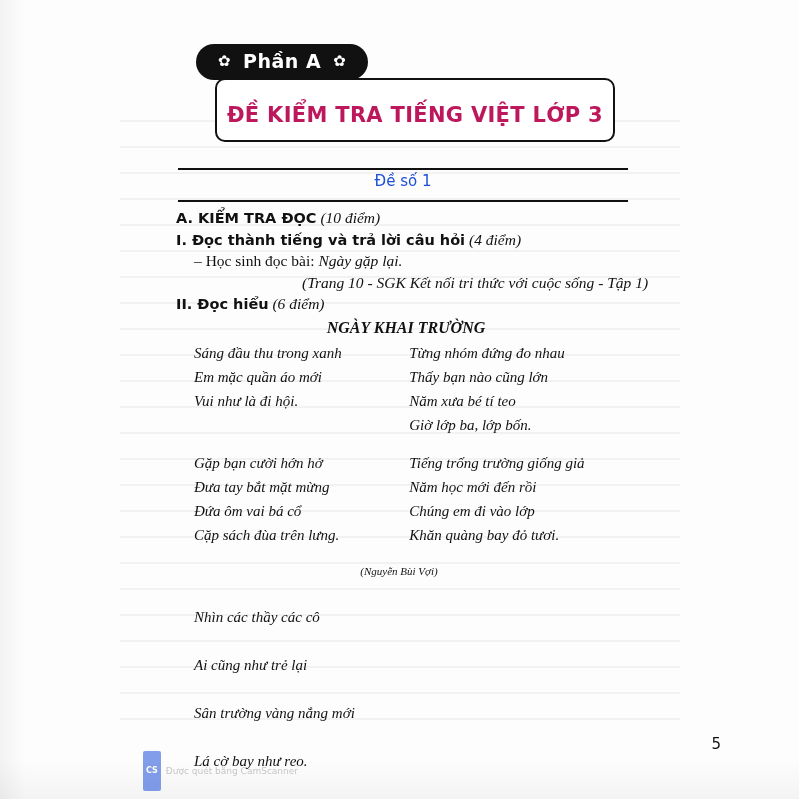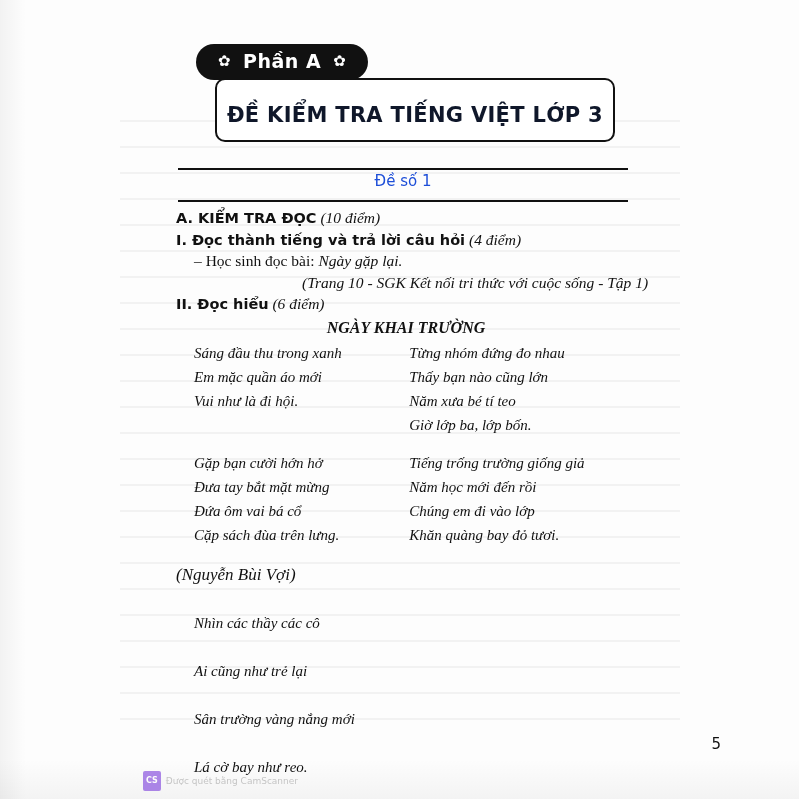--- a/index.html
+++ b/index.html
@@ -77,21 +77,21 @@
     align-items: center;
     justify-content: center;
     z-index: 2;
     background: #ffffff;
   }
   .title-box .title-text {
     font-family: "DejaVu Sans", sans-serif;
     font-weight: bold;
     font-size: 21px;
     letter-spacing: 0.3px;
-    color: #0f172a;
+    color: #be185d;
     padding-top: 10px;
   }
 
   
   .rule {
     position: absolute;
     left: 178px;
     width: 450px;
     border-top: 2px solid #111111;
   }
@@ -151,22 +151,22 @@
   }
   .poem .col {
     display: flex;
     flex-direction: column;
   }
   .poem .col.left { width: 224px; padding-left: 18px; }
   .poem .col.right { width: 236px; }
   .poem .pl { margin-bottom: 9px; white-space: nowrap; }
 
   .author {
-    text-align: left;
-    font-size: 17px;
+    text-align: center;
+    font-size: 11px;
     margin: 2px 0 16px 0;
     padding-right: 14px;
   }
 
   .tail .pl {
     padding-left: 18px;
     font-style: italic;
     font-size: 15px;
     margin-bottom: 9px;
     margin-top: 33px;
@@ -185,26 +185,26 @@
   .cam {
     position: absolute;
     left: 143px;
     bottom: 8px;
     display: flex;
     align-items: center;
     gap: 5px;
     opacity: 0.55;
   }
   .cam .cs-badge {
-    background: #6d28d9;
+    background: #1d4ed8;
     color: #ffffff;
     font-family: "DejaVu Sans", sans-serif;
     font-size: 8px;
     font-weight: bold;
-    padding: 6px 3px;
+    padding: 16px 3px;
     border-radius: 2px;
     line-height: 1;
   }
   .cam .cs-text {
     font-family: "DejaVu Sans", sans-serif;
     font-size: 9px;
     color: #9a9a9a;
   }
   
   .edge-left {

